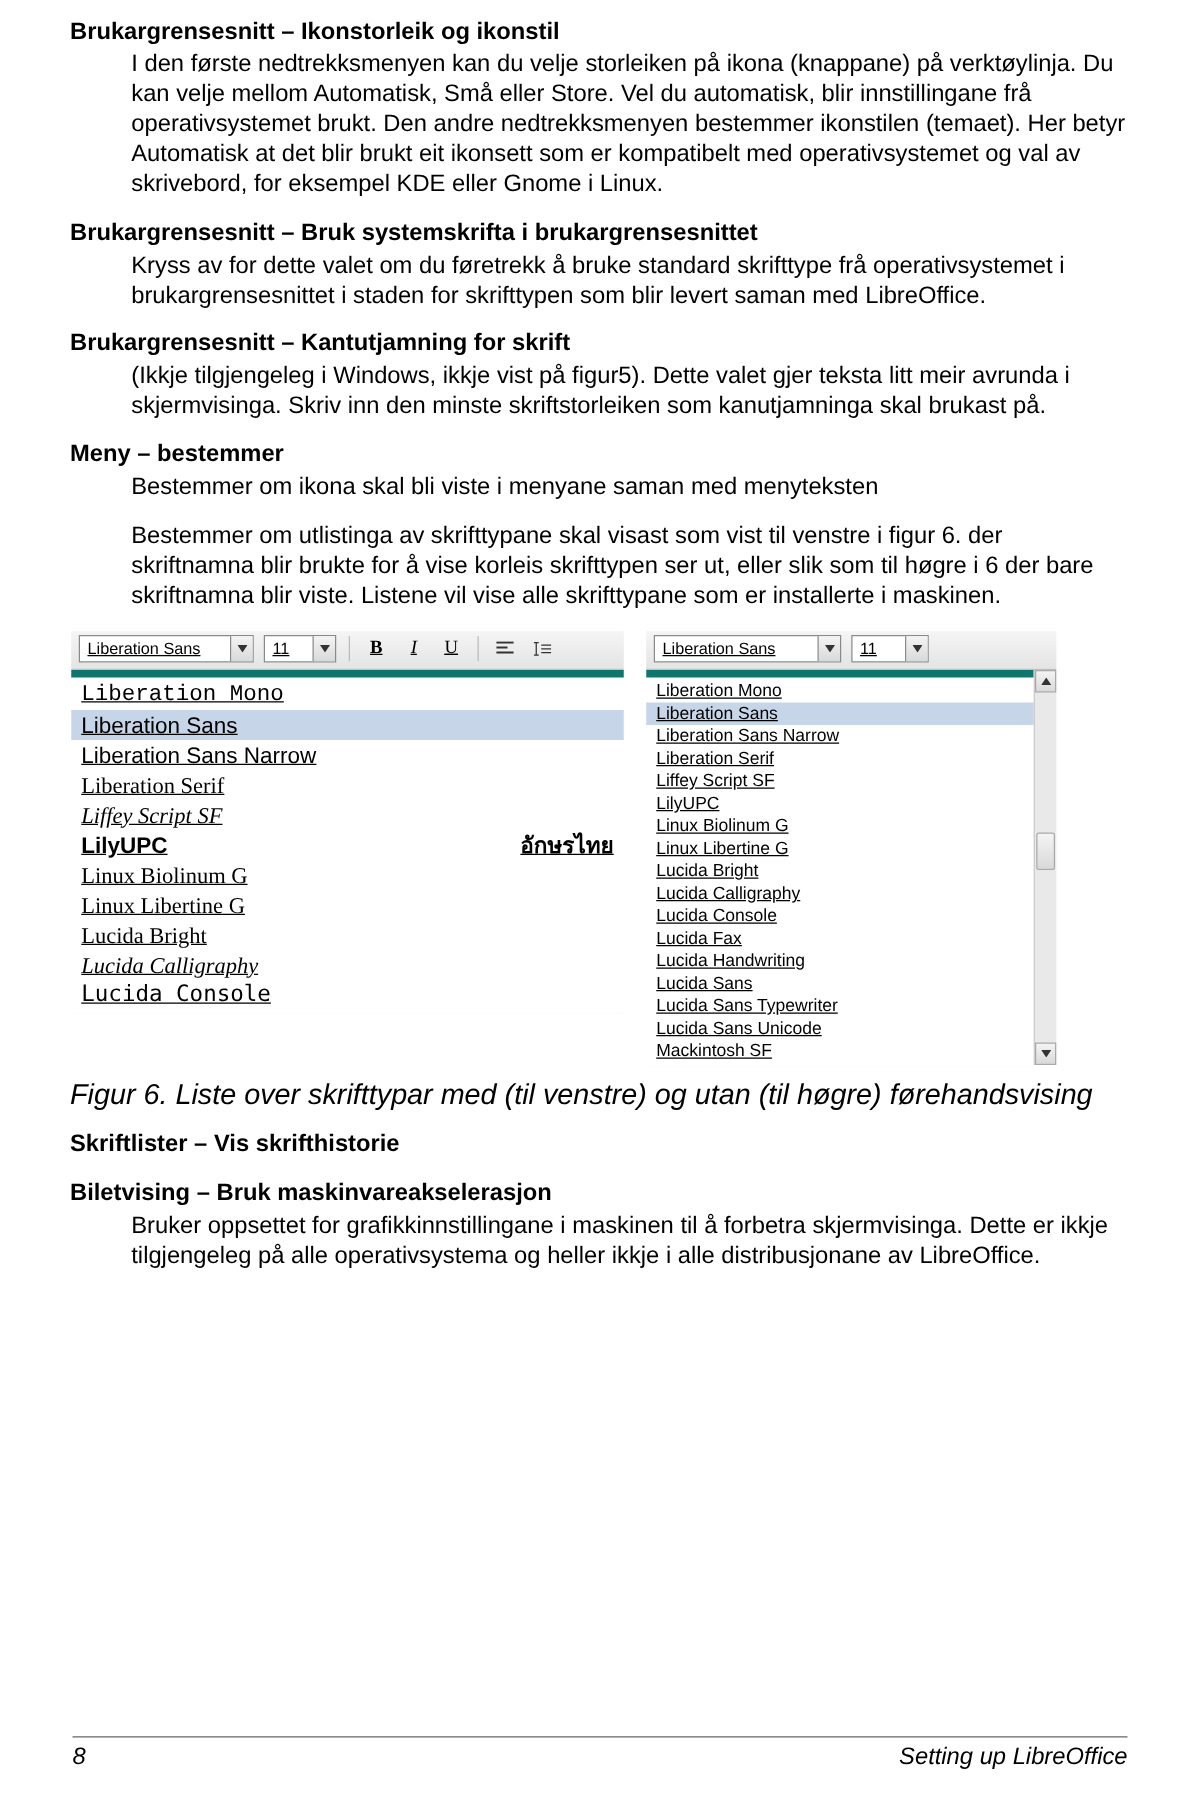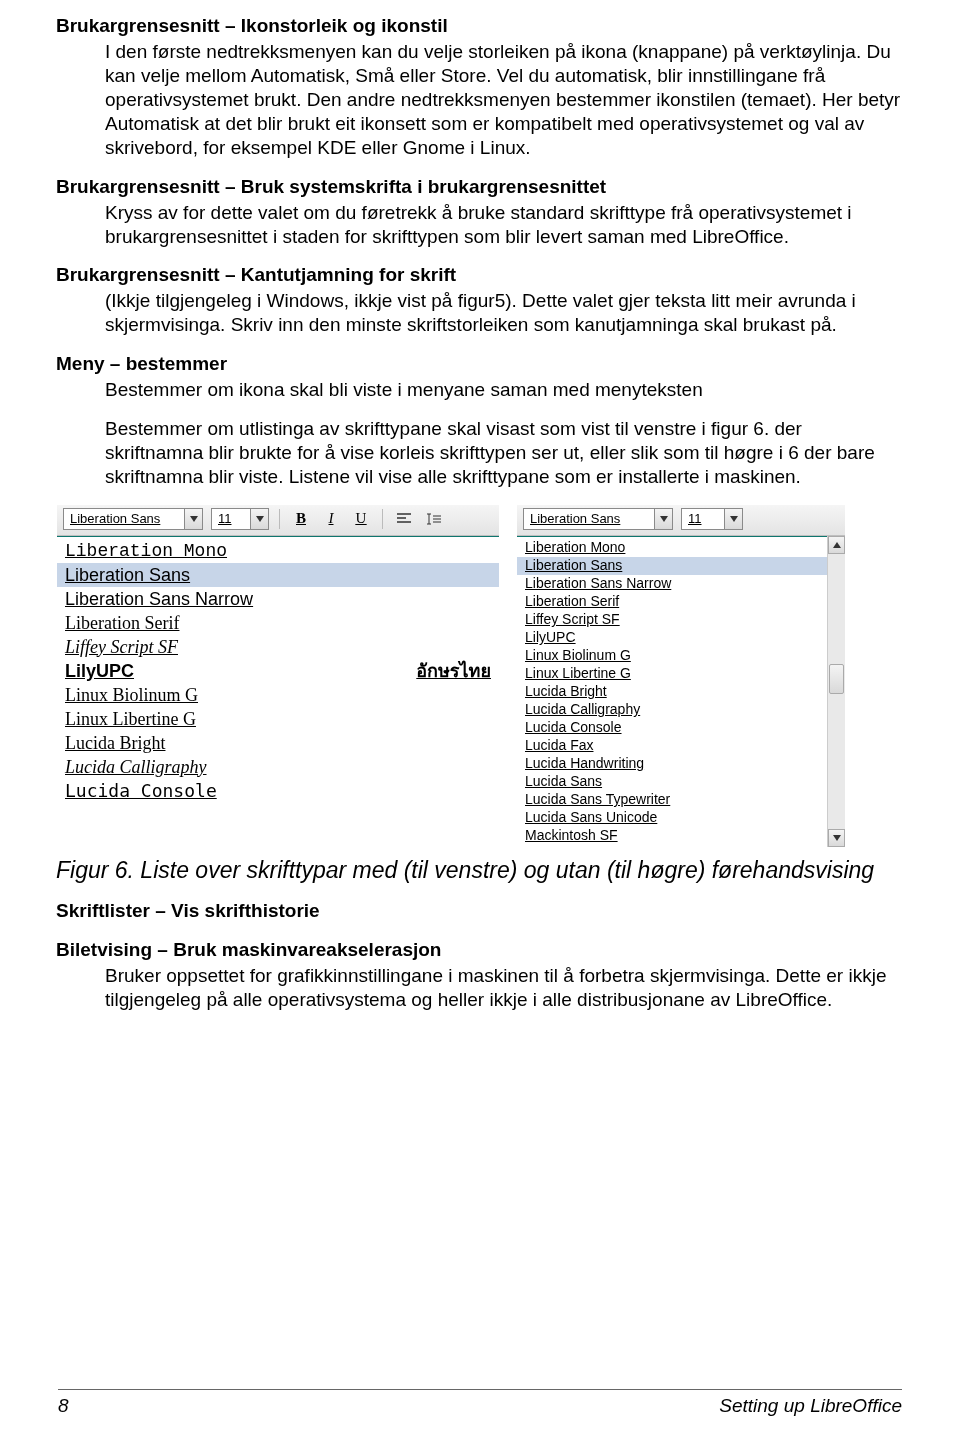--- a/index.html
+++ b/index.html
@@ -67,21 +67,21 @@
     font-family: "Times New Roman", serif;
     font-size: 15px;
     color: #000;
   }
   .tbtn.b { font-weight: bold; }
   .tbtn.i { font-style: italic; font-family: "Times New Roman", serif; }
   .tbtn.u { text-decoration: underline; }
   .sep { width:1px; height:20px; background:#bbb; margin:0 2px;}
   .fontlist {
     background: #fff;
-    border-top: 1px solid #0f766e;
+    border-top: 6px solid #0f766e;
     padding: 2px 0;
   }
   .fontlist .row {
     padding: 2px 8px;
     font-size: 18px;
     white-space: nowrap;
     height: 24px;
     display: flex;
     align-items: center;
     justify-content: space-between;

